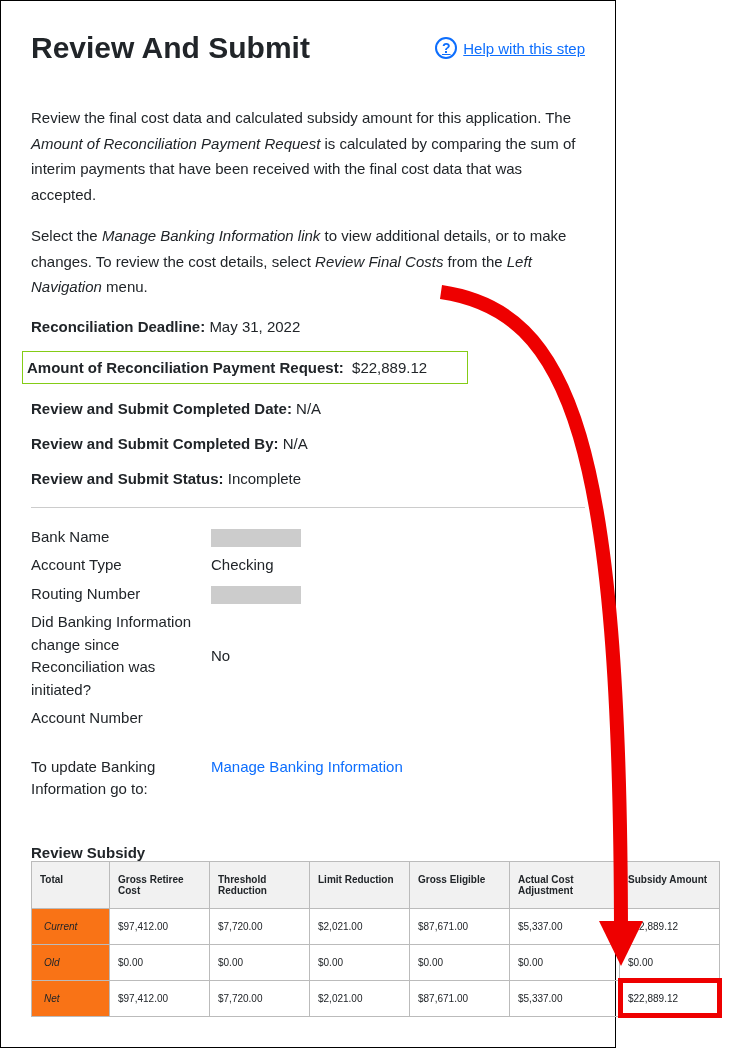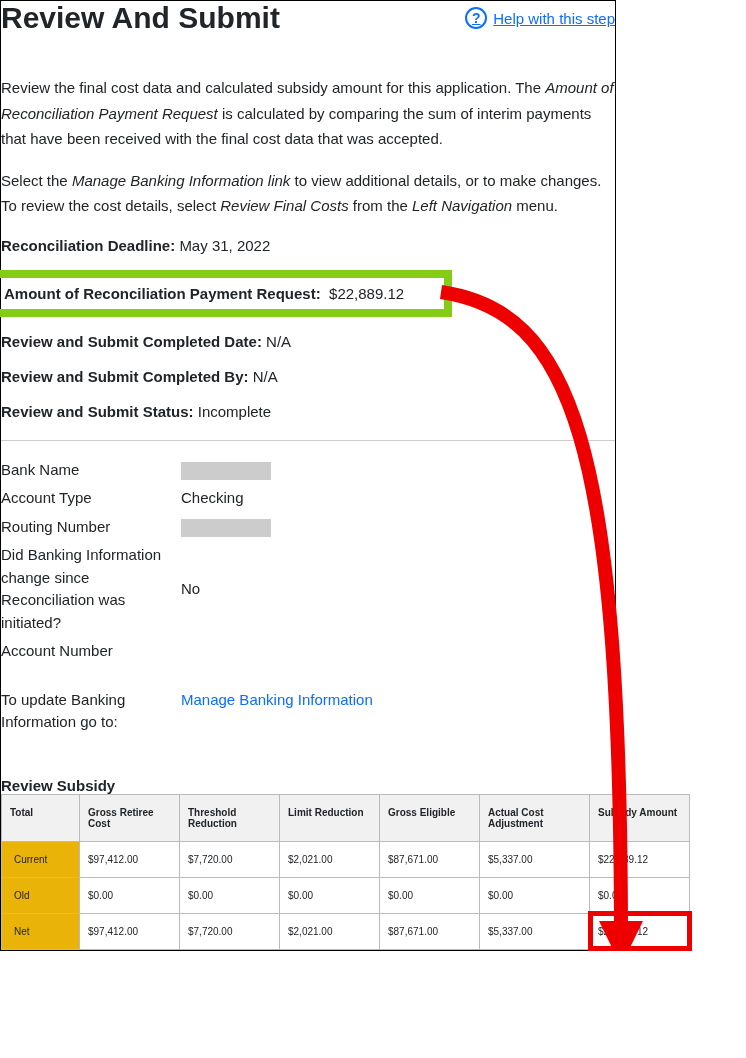--- a/index.html
+++ b/index.html
@@ -7,20 +7,21 @@
       font-family: "Segoe UI", -apple-system, "Helvetica Neue", Arial, sans-serif;
       margin: 0;
       padding: 0;
       background: #fff;
       color: #212529;
       font-size: 15px;
     }
     .page-wrapper {
       width: 616px;
       border: 1px solid #000;
+      padding: 30px;
       position: relative;
     }
     .header-row {
       display: flex;
       justify-content: space-between;
       align-items: center;
       margin-bottom: 40px;
     }
     .page-title {
       font-size: 30px;
@@ -52,21 +53,21 @@
       line-height: 1.7;
       margin-bottom: 16px;
     }
     .body-text i { font-style: italic; }
     .meta-row {
       margin: 14px 0;
       line-height: 1.4;
     }
     .meta-label { font-weight: 700; }
     .highlight-box {
-      border: 8px solid #84cc16;
+      border: 1px solid #84cc16;
       display: inline-block;
       padding: 5px 40px 5px 4px;
       margin-left: -9px;
     }
     hr {
       border: none;
       border-top: 1px solid #ccc;
       margin: 18px 0 15px 0;
     }
     .bank-table {
@@ -108,23 +109,24 @@
       font-size: 10px;
       overflow: hidden;
       word-wrap: break-word;
     }
     .subsidy-table th {
       background: #f1f1f1;
       font-weight: 700;
       vertical-align: top;
     }
     .subsidy-table td.row-head {
-      background: #eab308;
+      background: #f97316;
       font-weight: 400;
       padding-left: 12px;
+      font-style: italic;
     }
     .cell-highlight {
       outline: 5px solid #ee0000;
       outline-offset: -3px;
       position: relative;
       z-index: 2;
       background: #fff;
     }
     .annotation-layer {
       position: absolute;

